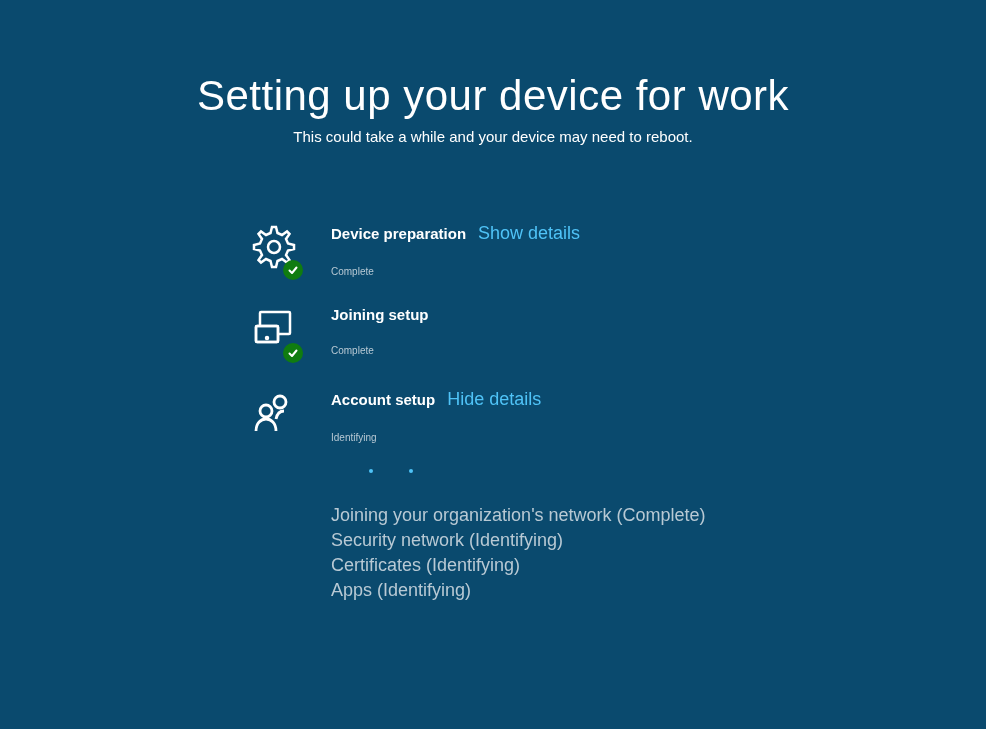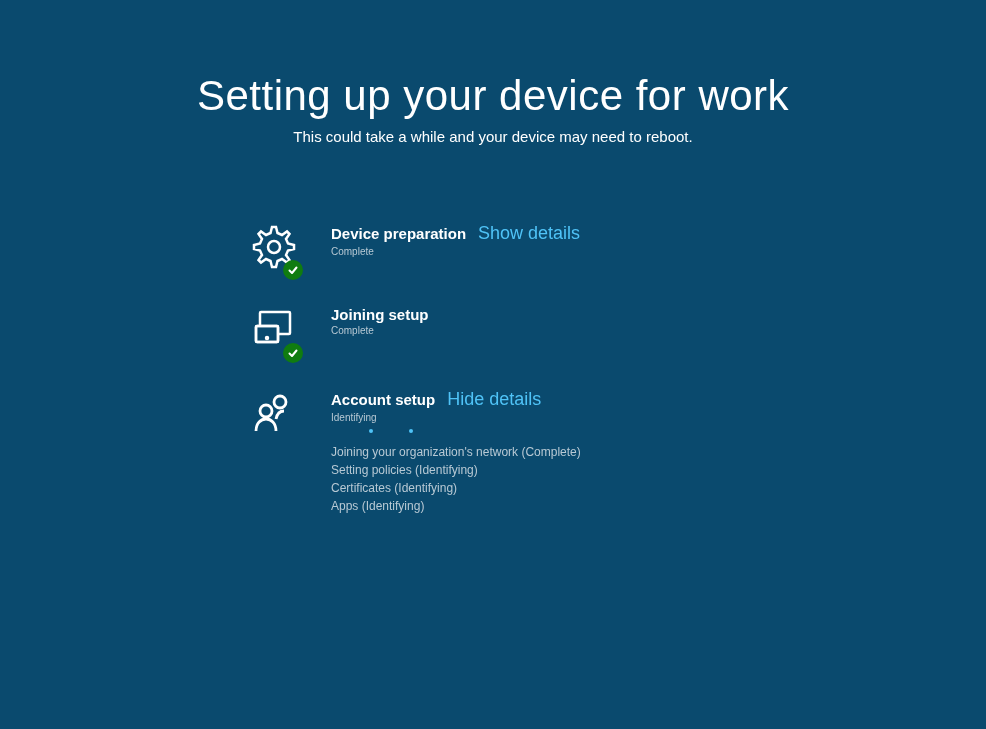--- a/index.html
+++ b/index.html
@@ -68,20 +68,21 @@
       align-items: center;
       justify-content: center;
     }
     .checkmark-badge svg {
       width: 12px;
       height: 12px;
     }
     .step-body {
       display: flex;
       flex-direction: column;
+      gap: 20px;
     }
     .step-header-row {
       display: flex;
       align-items: baseline;
       gap: 12px;
     }
     .step-title {
       font-size: 15px;
       font-weight: 600;
       color: #ffffff;
@@ -111,21 +112,21 @@
       background-color: #4fc3f7;
       border-radius: 50%;
     }
     .details-list {
       display: flex;
       flex-direction: column;
       gap: 4px;
       margin-top: 2px;
     }
     .detail-item {
-      font-size: 12px;
+      font-size: 18px;
       font-weight: 400;
       color: #b8c9d4;
     }
   </style>
 </head>
 <body>
 
 <div class="container">
   <h1 class="page-title">Setting up your device for work</h1>
   <p class="page-subtitle">This could take a while and your device may need to reboot.</p>
@@ -189,21 +190,21 @@
           <span class="step-title">Account setup</span>
           <span class="details-link">Hide details</span>
         </div>
         <span class="step-status">Identifying</span>
         <div class="progress-dots">
           <div class="progress-dot"></div>
           <div class="progress-dot"></div>
         </div>
         <div class="details-list">
           <span class="detail-item">Joining your organization's network (Complete)</span>
-          <span class="detail-item">Setting policies (Identifying)</span>
+          <span class="detail-item">Security network (Identifying)</span>
           <span class="detail-item">Certificates (Identifying)</span>
           <span class="detail-item">Apps (Identifying)</span>
         </div>
       </div>
     </div>
 
   </div>
 </div>
 
 </body></html>

